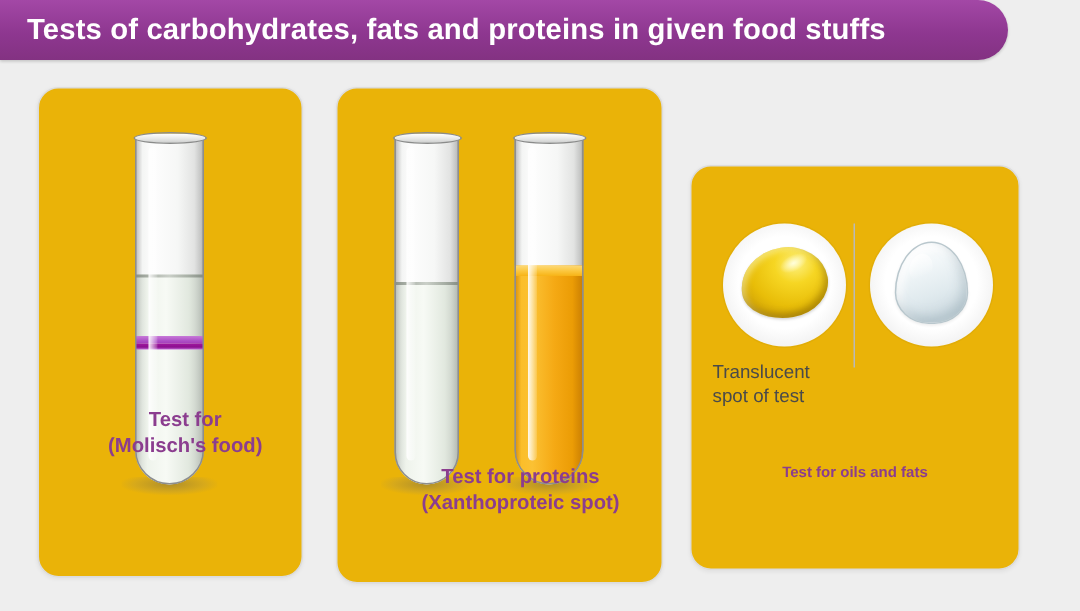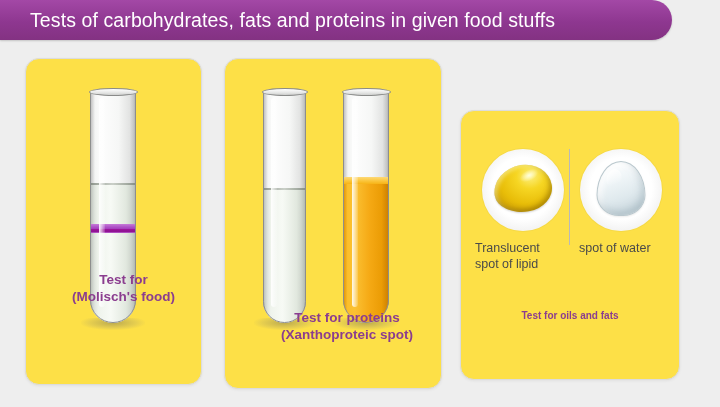--- a/index.html
+++ b/index.html
@@ -13,27 +13,27 @@
   
   .banner{
     position:absolute;left:0;top:0;
     width:672px;height:40px;
     background:linear-gradient(180deg,#a348a6 0%,#8e3790 55%,#833282 100%);
     border-top-right-radius:26px;border-bottom-right-radius:26px;
     display:flex;align-items:center;
     box-shadow:0 1px 2px rgba(0,0,0,.18);
   }
   .banner-title{
-    color:#ffffff;font-size:19.5px;font-weight:normal;
-    padding-left:30px;letter-spacing:.1px;white-space:nowrap;
+    color:#ffffff;font-size:19.5px;font-weight:bold;
+    padding-left:18px;letter-spacing:.1px;white-space:nowrap;
   }
 
   
   .card{
-    position:absolute;background:#fde047;
+    position:absolute;background:#eab308;
     border:1px solid #dcdcdc;border-radius:14px;
     box-shadow:0 1px 3px rgba(0,0,0,.06);
   }
   #card-carbs{left:25px;top:58px;width:175px;height:325px;}
   #card-proteins{left:224px;top:58px;width:216px;height:329px;}
   #card-fats{left:460px;top:110px;width:218px;height:268px;}
 
   .card-caption{
     position:absolute;left:0;right:0;
     text-align:center;color:#8b3d8f;
@@ -227,23 +227,20 @@
 
   <div class="spot-wrap" id="spot-water-wrap">
     <div class="spot-halo"></div>
     <div class="water-blob">
       <div class="water-hi"></div>
     </div>
   </div>
 
   <div class="spot-label" id="label-lipid">
     <div>Translucent</div>
-    <div>spot of lipid</div>
-  </div>
-
-  <div class="spot-label" id="label-water">
-    <div>spot of water</div>
-  </div>
+    <div>spot of test</div>
+  </div>
+
 
   <div class="card-caption" id="caption-fats">
     <div>Test for oils and fats</div>
   </div>
 </div>
 
 </body></html>

